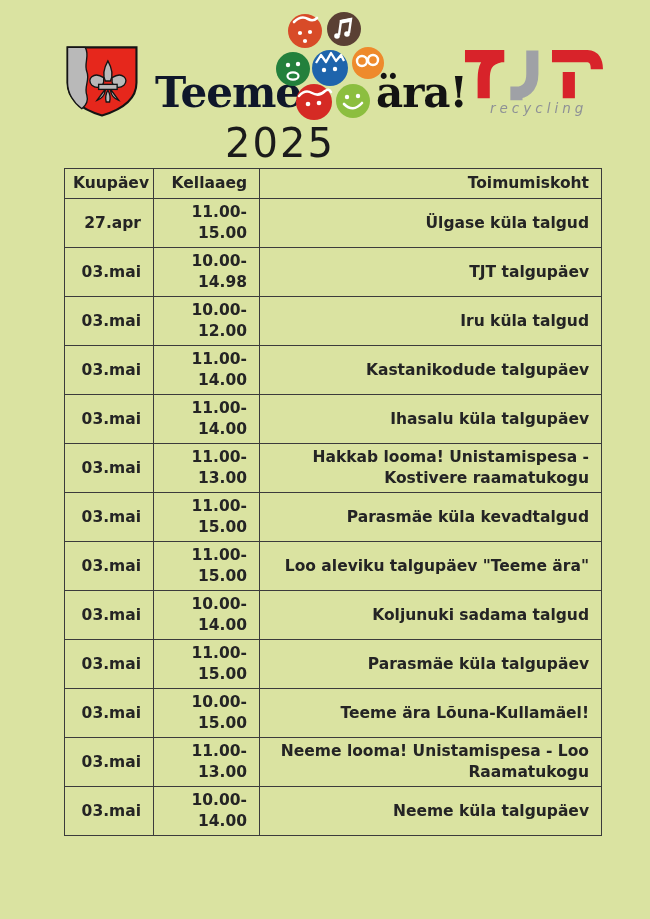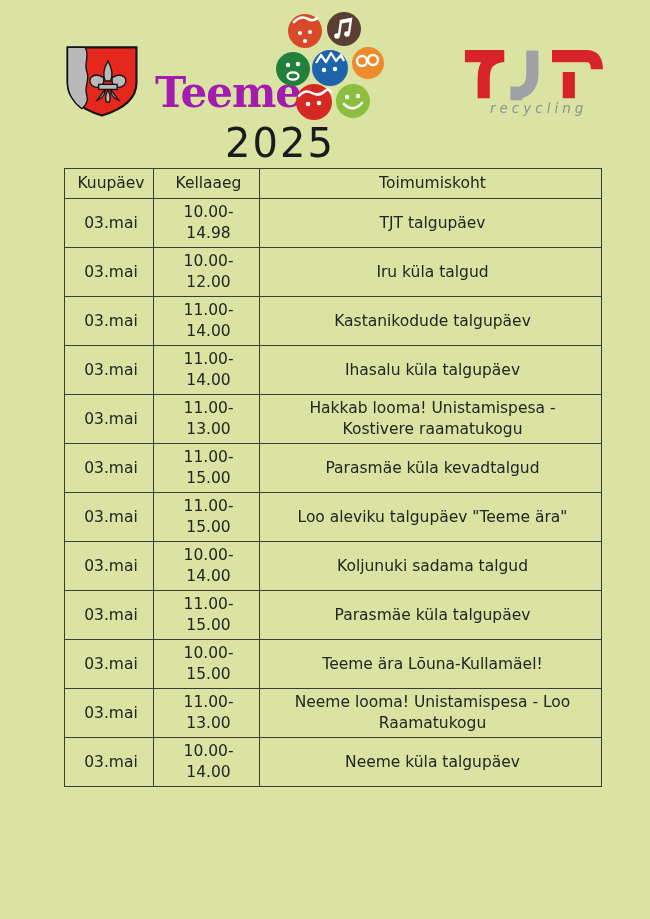--- a/index.html
+++ b/index.html
@@ -10,21 +10,21 @@
     font-family:"DejaVu Sans", sans-serif;
     color:#222;
     overflow:hidden;
   }
   
   .coat { position:absolute; left:64px; top:44px; width:76px; height:74px; }
   .faces { position:absolute; left:276px; top:6px; width:112px; height:116px; }
   .title-left {
     position:absolute; left:155px; top:70px;
     font-family:"DejaVu Serif", serif; font-weight:700;
-    font-size:42px; line-height:46px; color:#a21caf; letter-spacing:-1px;
+    font-size:42px; line-height:46px; color:#0f172a; letter-spacing:-1px;
   }
   .title-right {
     position:absolute; left:376px; top:70px;
     font-family:"DejaVu Serif", serif; font-weight:700;
     font-size:42px; line-height:46px; color:#131313; letter-spacing:-1px;
   }
   .tjt { position:absolute; left:456px; top:44px; width:148px; height:58px; }
   .recycling {
     position:absolute; left:490px; top:100px; width:115px;
     font-size:13.5px; letter-spacing:4px; color:#8e9196;
@@ -43,22 +43,22 @@
     font-size:15.5px; color:#242424;
     table-layout:fixed;
   }
   table.events col.c1 { width:89px; }
   table.events col.c2 { width:106px; }
   table.events col.c3 { width:342px; }
   table.events { border:1.5px solid #3b3b3b; }
   table.events th, table.events td {
     border-right:1px solid #3b3b3b;
     border-bottom:1.5px solid #3b3b3b;
-    font-weight:400; text-align:center;
-    padding:3px 4px 3px 8px;
+    font-weight:700; text-align:right;
+    padding:3px 12px 3px 8px;
     height:23px;               
     line-height:21px;
     vertical-align:middle;
     overflow:hidden;
   }
   table.events td.c-place, table.events th.c-place { white-space:pre-line; }
 </style>
 </head>
 <body>
 
@@ -120,20 +120,21 @@
         <circle cx="43" cy="97" r="2.3" fill="#fff"></circle>
     </g>
     <g>
       <circle cx="77" cy="95" r="17" fill="#8cbe3f"></circle>
       <circle cx="71" cy="91" r="2.2" fill="#fff"></circle>
         <circle cx="82" cy="90" r="2.2" fill="#fff"></circle>
       <path d="M68,98 Q77,107 86,97" fill="none" stroke="#fff" stroke-width="2.6" stroke-linecap="round"></path>
     </g>
   </svg>
 
+  <div class="title-right">ära!</div>
 
   <svg class="tjt" viewBox="0 0 155 62">
     <path d="M8,13 H50 M46,13 C30,16 28,27 28,38 V58" fill="none" stroke-width="13" stroke="#d8232a"></path>
     <path d="M80,7 V32 C80,48 70,52 63,52 V60" fill="none" stroke-width="13" stroke="#9fa1a6"></path>
     <path d="M101,13 H139 C146,13 149,19 149,27 M119,30 V58" fill="none" stroke-width="13" stroke="#d8232a"></path>
   </svg>
   <div class="recycling">recycling</div>
 
   <div class="year">2025</div>
 
@@ -145,20 +146,25 @@
       </colgroup>
     <thead>
       <tr>
         <th class="c-date">Kuupäev</th>
         <th class="c-time">Kellaaeg</th>
         <th class="c-place">Toimumiskoht</th>
       </tr>
     </thead>
     <tbody>
         <tr>
+      <td class="c-date">27.apr</td>
+      <td class="c-time">11.00-15.00</td>
+      <td class="c-place">Ülgase küla talgud</td>
+    </tr>
+        <tr>
       <td class="c-date">03.mai</td>
       <td class="c-time">10.00-14.98</td>
       <td class="c-place">TJT talgupäev</td>
     </tr>
         <tr>
       <td class="c-date">03.mai</td>
       <td class="c-time">10.00-12.00</td>
       <td class="c-place">Iru küla talgud</td>
     </tr>
         <tr>

